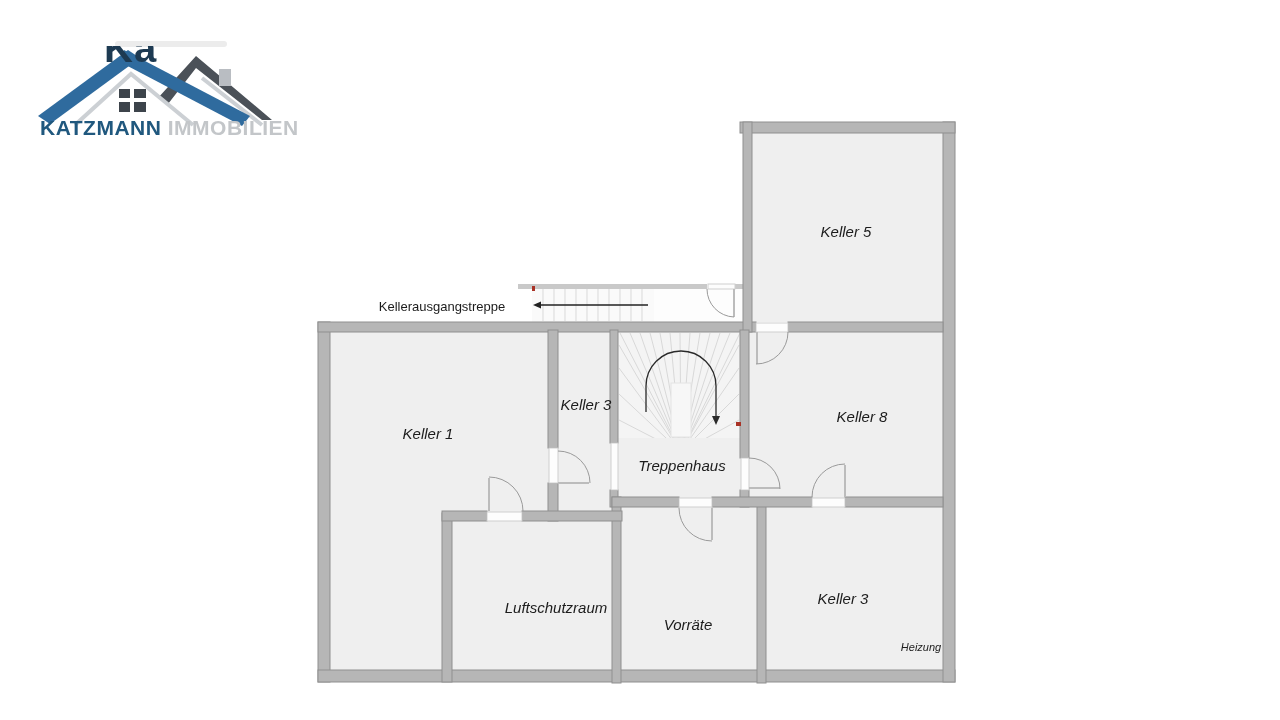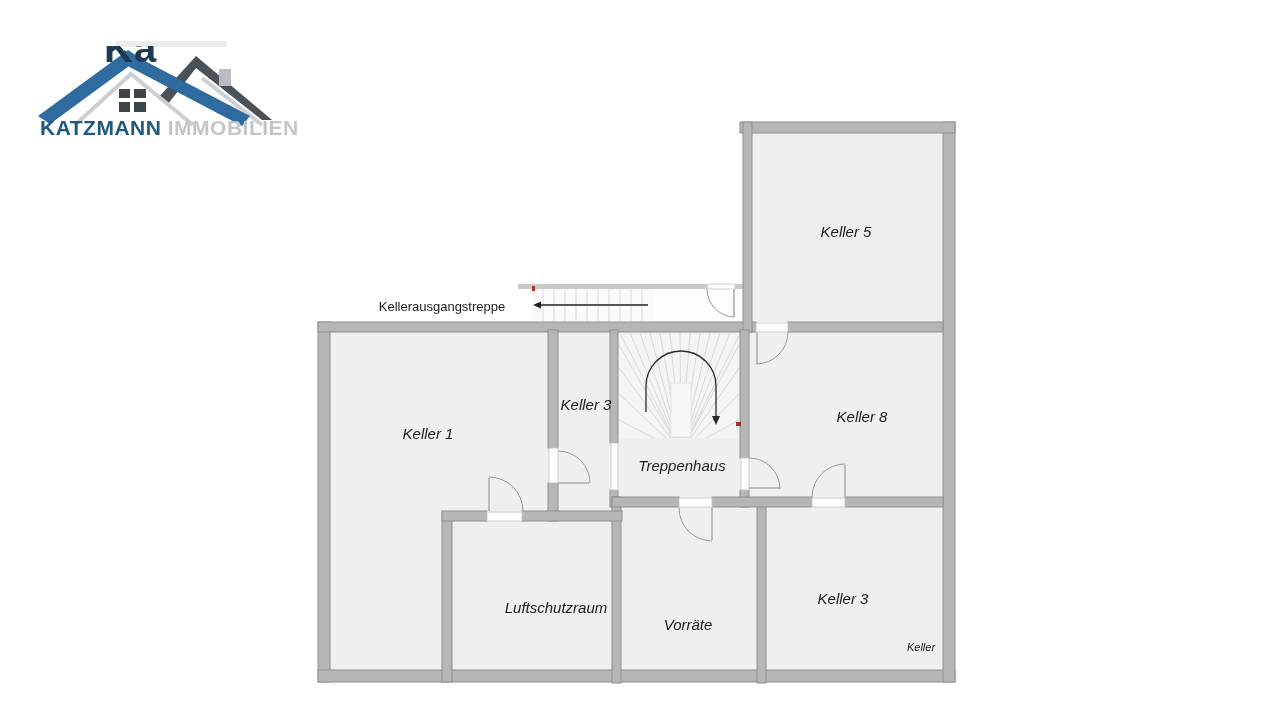--- a/index.html
+++ b/index.html
@@ -192,14 +192,14 @@
   <div class="ann-left" style="left:372px;top:299px">Kellerausgangstreppe</div>
 
   <div class="room-label" style="left:428px;top:433px">Keller 1</div>
   <div class="room-label" style="left:586px;top:404px">Keller 3</div>
   <div class="room-label" style="left:843px;top:598px">Keller 3</div>
   <div class="room-label" style="left:862px;top:416px">Keller 8</div>
   <div class="room-label" style="left:846px;top:231px">Keller 5</div>
   <div class="room-label" style="left:682px;top:465px">Treppenhaus</div>
   <div class="room-label" style="left:556px;top:607px">Luftschutzraum</div>
   <div class="room-label" style="left:688px;top:624px">Vorräte</div>
-  <div class="room-label small-label" style="left:921px;top:647px">Keller</div>
+  <div class="room-label small-label" style="left:921px;top:647px">Heizung</div>
 </div>
 
 </body></html>

